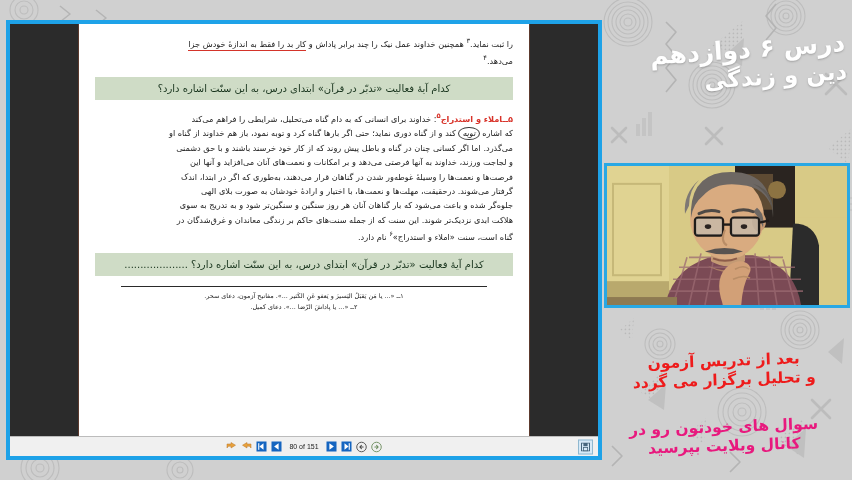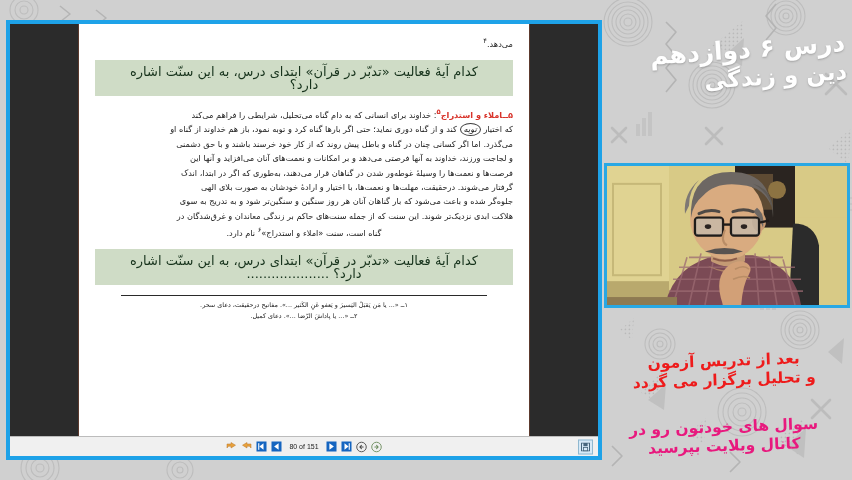--- a/index.html
+++ b/index.html
@@ -91,21 +91,21 @@
     padding: 0 3px;
     line-height: 11px;
     font-style: italic;
   }
 
   .green-box {
     background: #cfdcc6;
     border: 0;
     padding: 5px 27px;
     margin: 9px 0 9px 0;
-    font-size: 13px;
+    font-size: 10px;
     line-height: 13px;
     text-align: center;
     color: #17331c;
   }
   .green-box.second { text-align: center; }
 
   .footnote-rule {
     border: 0;
     border-top: 1.1px solid #2a2a2a;
     margin: 10px 26px 4px 26px;
@@ -346,49 +346,52 @@
   </div>
 
   <div class="viewer">
     <div class="viewer-body">
       <div class="gutter right"></div>
 
       <div class="page">
 
         <div class="para doc-line">
           <p>
+            <span>را ثبت نماید.</span><sup>۳</sup><span> همچنین خداوند عمل نیک را چند برابر پاداش و </span><span class="underline-red">کار بد را فقط به اندازهٔ خودش جزا</span>
+          </p>
+          <p>
             <span>می‌دهد.</span><sup>۴</sup>
           </p>
         </div>
 
         <div class="green-box">کدام آیهٔ فعالیت «تدبّر در قرآن» ابتدای درس، به این سنّت اشاره دارد؟</div>
 
         <div class="para doc-line">
           <p>
             <span class="heading-red">۵ــ</span><span class="heading-red">املاء و استدراج</span><sup class="heading-red">۵</sup><span>: خداوند برای انسانی که به دام گناه می‌تحلیل، شرایطی را فراهم می‌کند</span>
           </p>
           <p>
-            <span>که اختیار </span><span class="circled">توبه</span><span> کند و از گناه دوری نماید؛ حتی اگر بارها گناه کرد و توبه نمود، باز هم خداوند از گناه او</span>
+            <span>که اشاره </span><span class="circled">توبه</span><span> کند و از گناه دوری نماید؛ حتی اگر بارها گناه کرد و توبه نمود، باز هم خداوند از گناه او</span>
           </p>
           <p>می‌گذرد. اما اگر کسانی چنان در گناه و باطل پیش روند که از کار خود خرسند باشند و با حق دشمنی</p>
           <p>و لجاجت ورزند، خداوند به آنها فرصتی می‌دهد و بر امکانات و نعمت‌های آنان می‌افزاید و آنها این</p>
           <p>فرصت‌ها و نعمت‌ها را وسیلهٔ غوطه‌ور شدن در گناهان قرار می‌دهند، به‌طوری که اگر در ابتدا، اندک</p>
           <p>گرفتار می‌شوند. درحقیقت، مهلت‌ها و نعمت‌ها، با اختیار و ارادهٔ خودشان به صورت بلای الهی</p>
           <p>جلوه‌گر شده و باعث می‌شود که بار گناهان آنان هر روز سنگین و سنگین‌تر شود و به تدریج به سوی</p>
           <p>هلاکت ابدی نزدیک‌تر شوند. این سنت که از جمله سنت‌های حاکم بر زندگی معاندان و غرق‌شدگان در</p>
-          <p style="text-align:center;">
+          <p style="">
             <span>گناه است، سنت «املاء و استدراج»</span><sup>۶</sup><span> نام دارد.</span>
           </p>
         </div>
 
         <div class="green-box second">کدام آیهٔ فعالیت «تدبّر در قرآن» ابتدای درس، به این سنّت اشاره دارد؟ ....................</div>
 
         <hr class="footnote-rule">
         <div class="footnotes">
-          <div>۱ــ «... یا مَن یَقبَلُ الیَسیرَ و یَعفو عَنِ الکَثیر ...». مفاتیح درحقیقت، دعای سحر.</div>
+          <div>۱ــ «... یا مَن یَقبَلُ الیَسیرَ و یَعفو عَنِ الکَثیر ...». مفاتیح آزمون، دعای سحر.</div>
           <div>۲ــ «... یا پاداشَ الرّضا ...». دعای کمیل.</div>
         </div>
       </div>
 
       <div class="gutter left"></div>
     </div>
 
     <div class="toolbar">
       <div class="tb-group">
         <span class="tb-btn">

